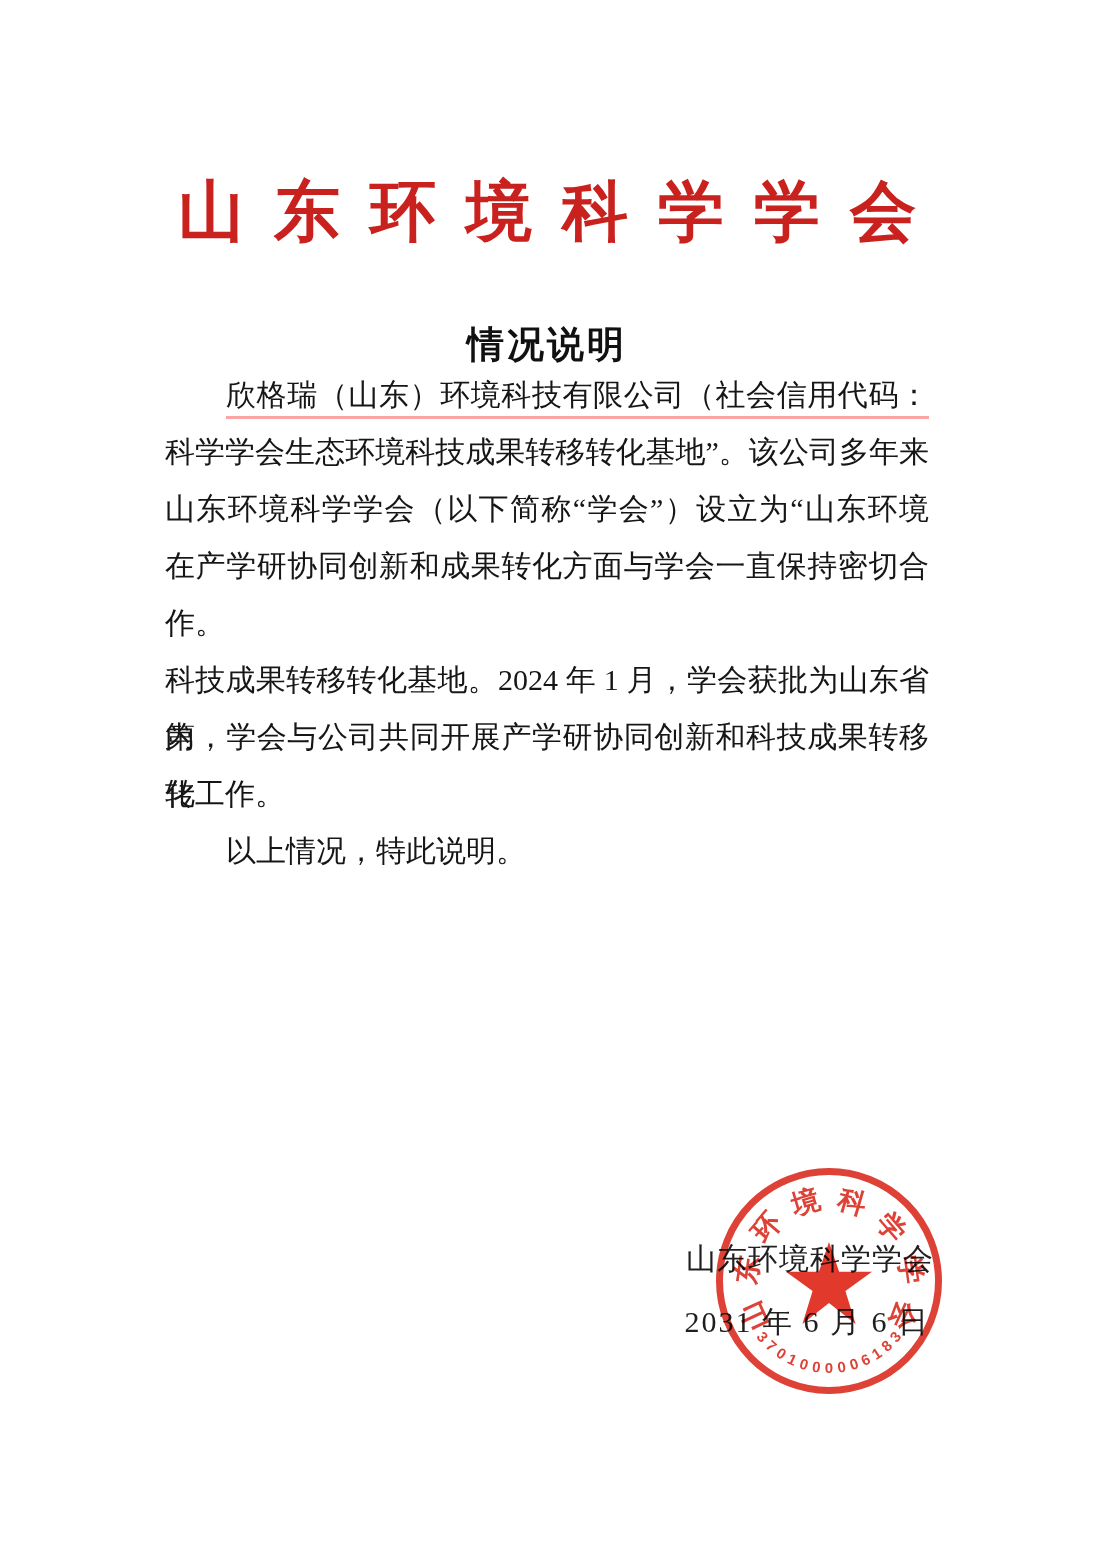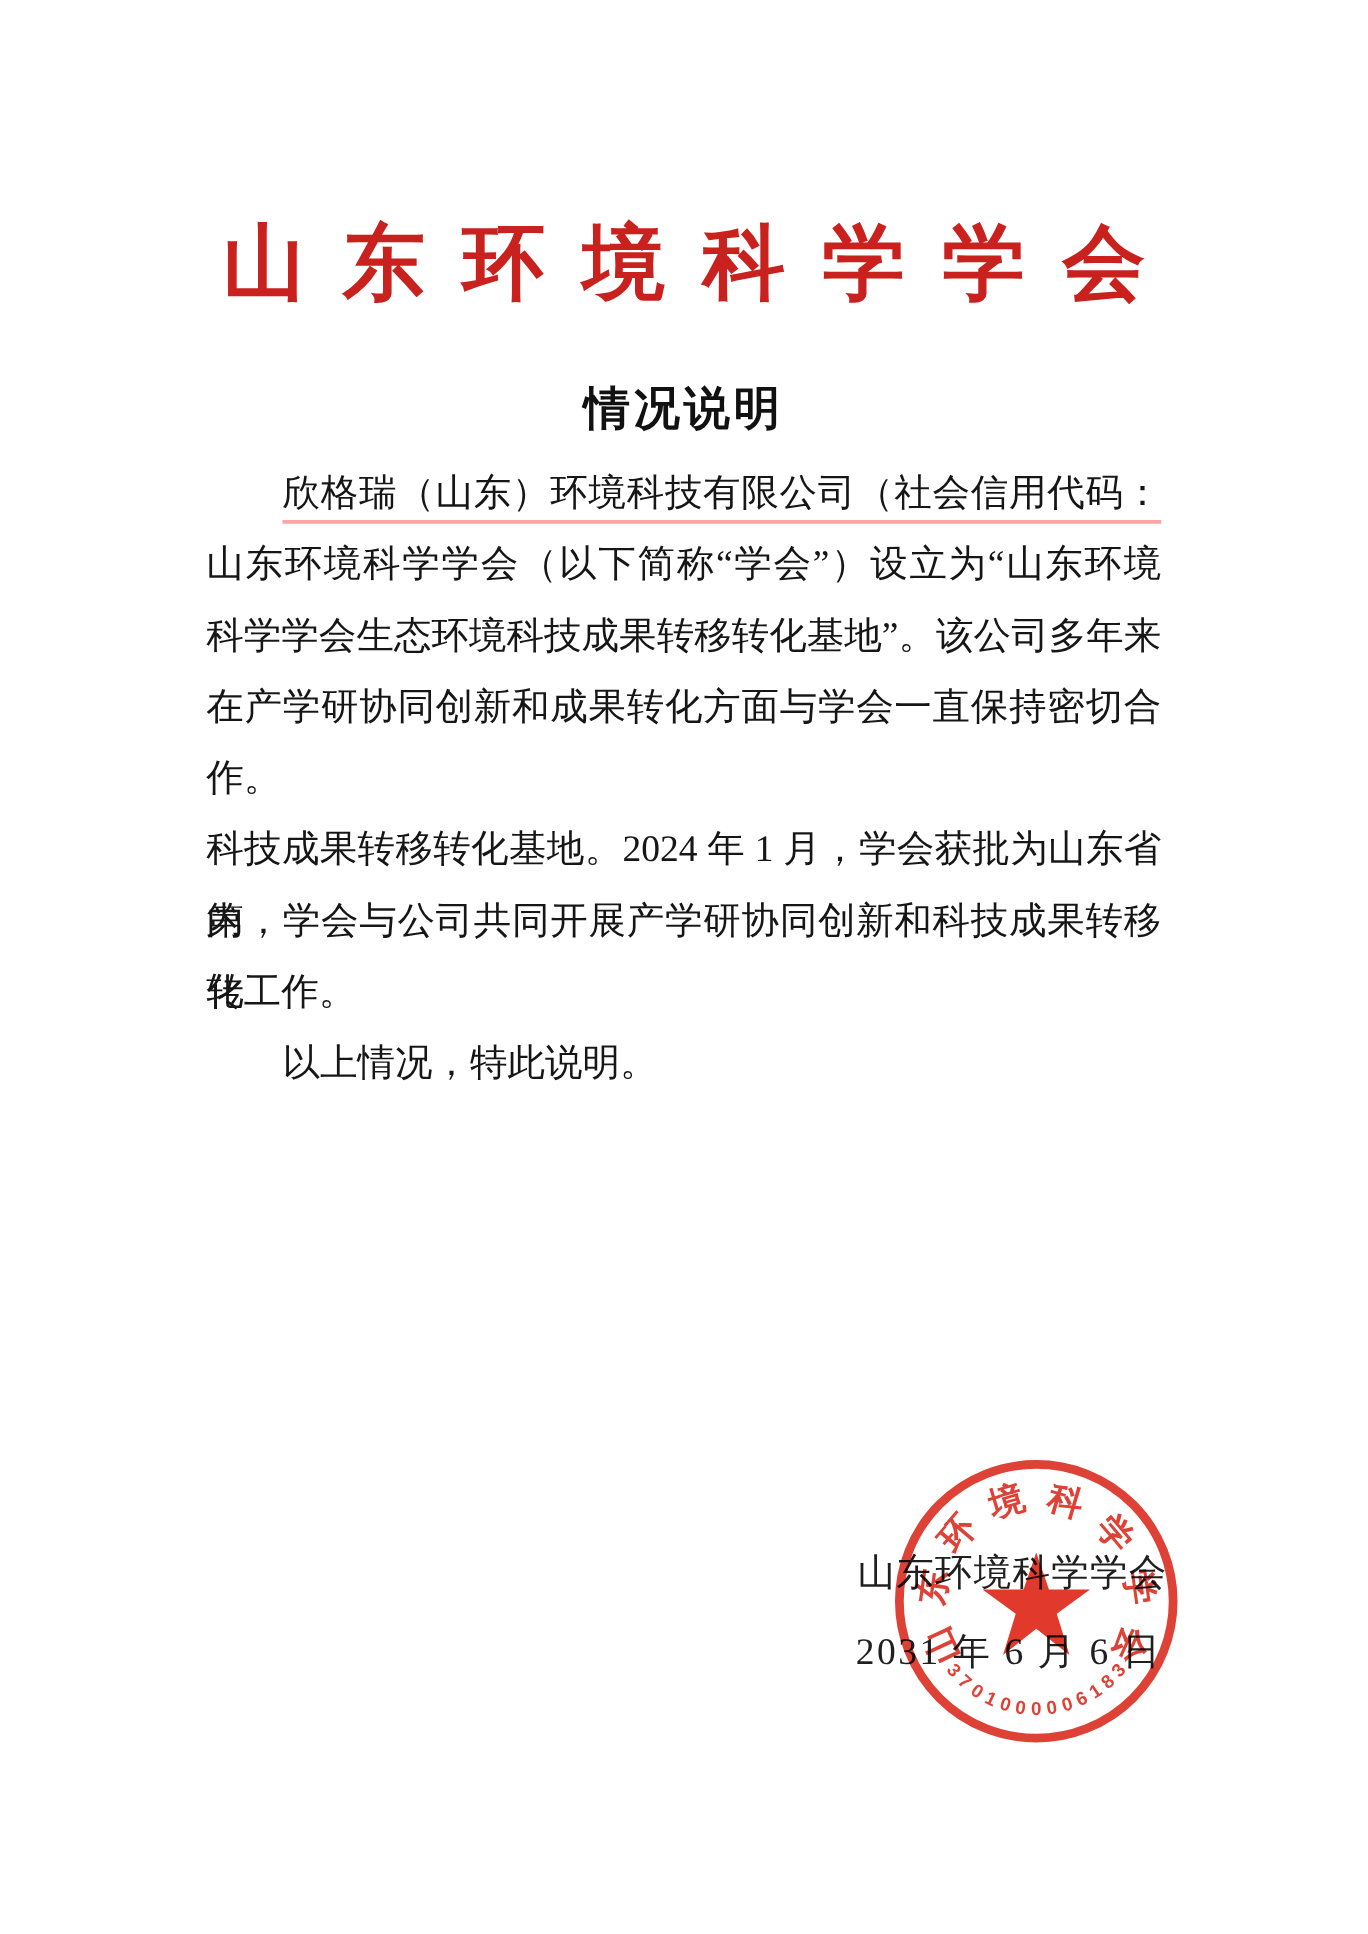--- a/index.html
+++ b/index.html
@@ -7,21 +7,21 @@
     width:1094px;height:1547px;background:#ffffff;position:relative;
     font-family:"Liberation Serif","DejaVu Serif",serif;color:#1f1f1f;
     overflow:hidden;
   }
   .letterhead{
     position:absolute;top:160px;left:0;width:100%;height:104px;line-height:104px;
     text-align:center;font-size:66px;font-weight:bold;color:#c9211e;
     letter-spacing:30px;text-indent:30px;white-space:nowrap;
   }
   .doc-title{
-    position:absolute;top:303px;left:0;width:100%;height:50px;line-height:50px;
+    position:absolute;top:320px;left:0;width:100%;height:50px;line-height:50px;
     text-align:center;font-size:37px;font-weight:bold;color:#111;letter-spacing:3px;
   }
   .doc-body{
     position:absolute;top:366px;left:165px;width:764px;font-size:30px;color:#161616;
   }
   .line{line-height:57px;height:57px;text-align:left;white-space:nowrap;}
   .line.justify{white-space:normal;text-align:justify;text-align-last:justify;}
   .line.indent{text-indent:61px;}
   .u{border-bottom:3px solid #fca5a5;padding-bottom:5px;}
   .sig-block{position:absolute;right:160px;top:1242px;text-align:right;z-index:2;}
@@ -49,22 +49,22 @@
 </style>
 </head>
 <body>
 
 <div class="letterhead">山东环境科学学会</div>
 
 <div class="doc-title">情况说明</div>
 
 <div class="doc-body">
     <div class="line justify indent"><span class="u">欣格瑞（山东）环境科技有限公司（社会信用代码：</span></div>
+    <div class="line justify"><span>科学学会生态环境科技成果转移转化基地”。该公司多年来</span></div>
     <div class="line justify"><span>山东环境科学学会（以下简称“学会”）设立为“山东环境</span></div>
-    <div class="line justify"><span>科学学会生态环境科技成果转移转化基地”。该公司多年来</span></div>
     <div class="line justify"><span>在产学研协同创新和成果转化方面与学会一直保持密切合</span></div>
     <div class="line"><span>作。</span></div>
     <div class="line justify"><span>科技成果转移转化基地。2024 年 1 月，学会获批为山东省第</span></div>
     <div class="line justify"><span>内，学会与公司共同开展产学研协同创新和科技成果转移转</span></div>
     <div class="line"><span>化工作。</span></div>
     <div class="line indent"><span>以上情况，特此说明。</span></div>
   </div>
 
 <div class="sig-block">
   <div class="sig-org">山东环境科学学会</div>

